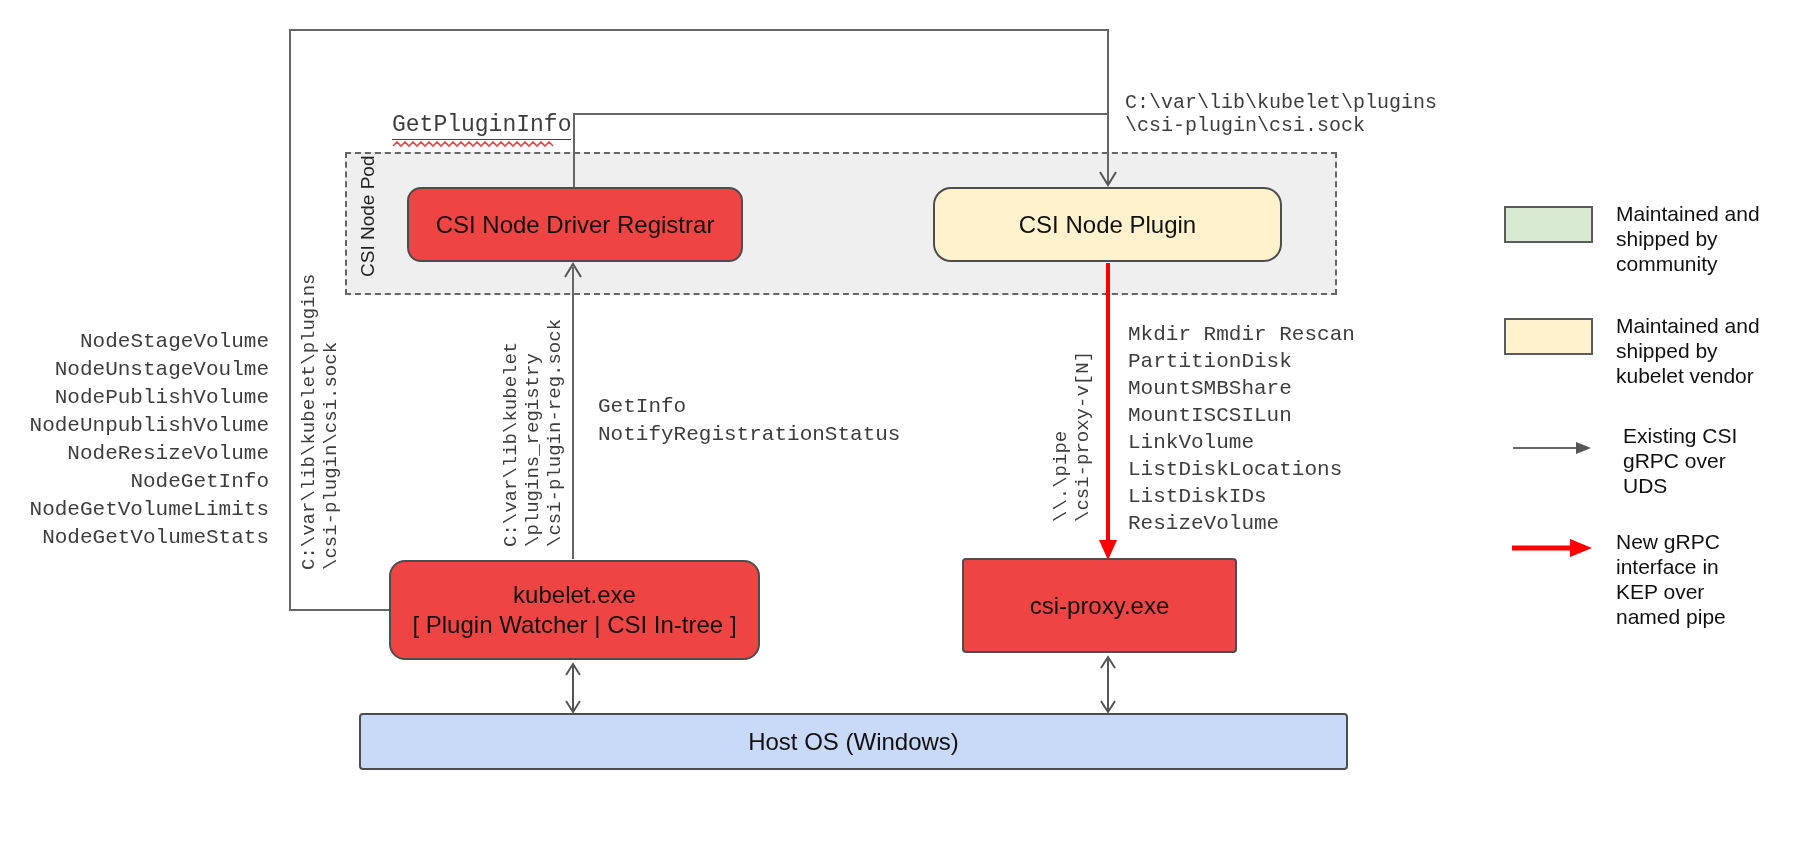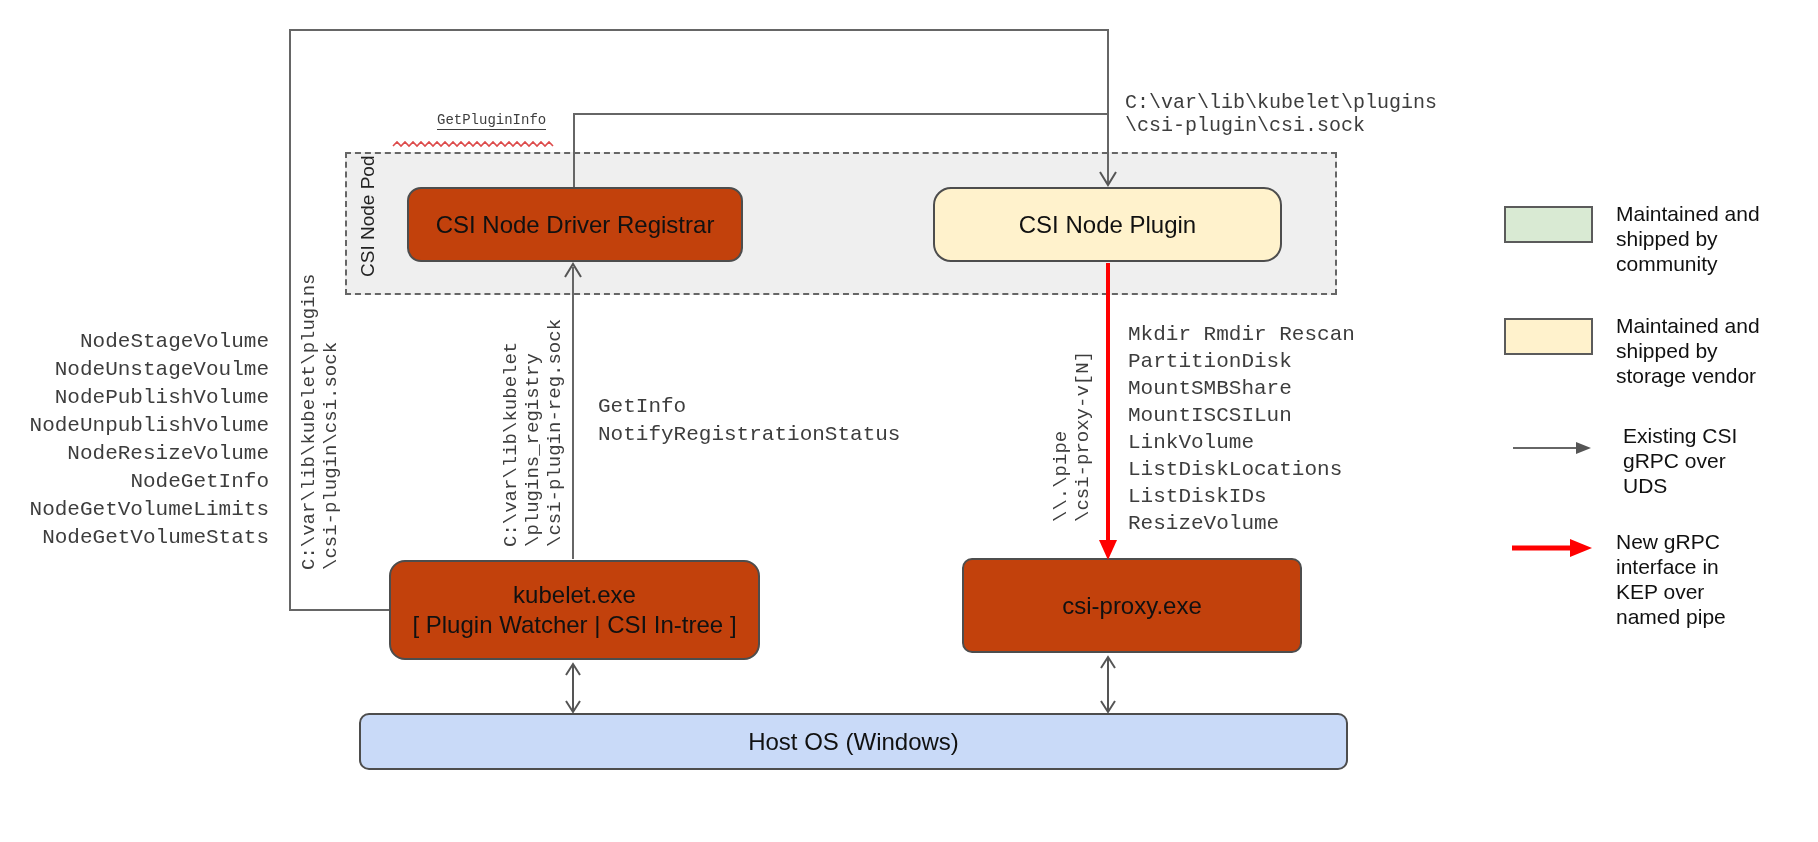--- a/index.html
+++ b/index.html
@@ -5,35 +5,35 @@
   html,body{margin:0;padding:0;background:#ffffff;}
   .canvas{position:relative;width:1818px;height:842px;background:#fff;overflow:hidden;
           font-family:"Liberation Sans",sans-serif;}
   .abs{position:absolute;}
   .mono{font-family:"Liberation Mono","DejaVu Sans Mono",monospace;color:#3d3d3d;}
   .sans{font-family:"Liberation Sans",sans-serif;color:#111;}
   
   .node-box{position:absolute;box-sizing:border-box;border:2px solid #4d4d4d;border-radius:14px;
             display:flex;flex-direction:column;align-items:center;justify-content:center;
             font-size:24px;color:#111;text-align:center;line-height:30px;}
-  .green{background:#c2410c;}
+  .green{background:#ef4444;}
   .yellow{background:#fff2cc;}
   .blue{background:#c9daf8;}
   .pod{position:absolute;box-sizing:border-box;border:2px dashed #666;background:#efefef;}
   
   .vtext{position:absolute;transform:rotate(-90deg);transform-origin:0 0;white-space:pre;
          font-size:19px;line-height:22px;}
   .vtext>div{white-space:pre;}
   
   .list{position:absolute;font-size:21px;white-space:pre;}
   .list>div{white-space:pre;}
   .wires{position:absolute;left:0;top:0;pointer-events:none;}
   .legend-text{position:absolute;font-size:21px;line-height:25px;color:#111;}
   .swatch{position:absolute;width:89px;height:37px;box-sizing:border-box;border:2px solid #5b5b5b;}
-  .gpi{position:absolute;font-size:14px;border-bottom:1.5px solid #3d3d3d;padding-bottom:1px;margin-left:45px;}
+  .gpi{position:absolute;font-size:23px;border-bottom:1.5px solid #3d3d3d;padding-bottom:1px;}
 </style>
 </head>
 <body>
 
 <div class="canvas">
 
   <div class="pod" style="left:345px;top:152px;width:992px;height:143px;"></div>
 
   <div class="node-box green" style="left:407px;top:187px;width:336px;height:75px;">
     <span>CSI Node Driver Registrar</span>
@@ -41,25 +41,25 @@
 
   <div class="node-box yellow" style="left:933px;top:187px;width:349px;height:75px;border-radius:18px;">
     <span>CSI Node Plugin</span>
   </div>
 
   <div class="node-box green" style="left:389px;top:560px;width:371px;height:100px;border-radius:16px;">
     <span>kubelet.exe</span>
     <span>[ Plugin Watcher | CSI In-tree ]</span>
   </div>
 
-  <div class="node-box green" style="left:962px;top:558px;width:340px;height:95px;border-radius:10px;">
+  <div class="node-box green" style="left:962px;top:558px;width:275px;height:95px;border-radius:4px;">
     <span>csi-proxy.exe</span>
   </div>
 
-  <div class="node-box blue" style="left:359px;top:713px;width:989px;height:57px;border-radius:10px;">
+  <div class="node-box blue" style="left:359px;top:713px;width:989px;height:57px;border-radius:4px;">
     <span>Host OS (Windows)</span>
   </div>
 
   <div class="gpi mono" style="left:392px;top:112px;">GetPluginInfo</div>
   <svg class="abs" style="left:392px;top:140px;" width="172" height="8">
     <path d="M1 6 l4 -4 l4 4 l4 -4 l4 4 l4 -4 l4 4 l4 -4 l4 4 l4 -4 l4 4 l4 -4 l4 4 l4 -4 l4 4 l4 -4 l4 4 l4 -4 l4 4 l4 -4 l4 4 l4 -4 l4 4 l4 -4 l4 4 l4 -4 l4 4 l4 -4 l4 4 l4 -4 l4 4 l4 -4 l4 4 l4 -4 l4 4 l4 -4 l4 4 l4 -4 l4 4 l4 -4 l4 4" stroke="#dd4b4b" stroke-width="1.6" fill="none"></path>
   </svg>
 
   <div class="list mono" style="left:1125px;top:91px;line-height:23px;font-size:20px;"><div>C:\var\lib\kubelet\plugins</div><div>\csi-plugin\csi.sock</div></div>
 
@@ -81,21 +81,21 @@
   <div class="legend-text" style="left:1616px;top:201px;">
     <div>Maintained and</div>
     <div>shipped by</div>
     <div>community</div>
   </div>
 
   <div class="swatch" style="left:1504px;top:318px;background:#fff2cc;"></div>
   <div class="legend-text" style="left:1616px;top:313px;">
     <div>Maintained and</div>
     <div>shipped by</div>
-    <div>storage vendor</div>
+    <div>kubelet vendor</div>
   </div>
 
   <div class="legend-text" style="left:1616px;top:423px;margin-left:7px;">
     <div>Existing CSI</div>
     <div>gRPC over</div>
     <div>UDS</div>
   </div>
 
   <div class="legend-text" style="left:1616px;top:529px;">
     <div>New gRPC</div>

